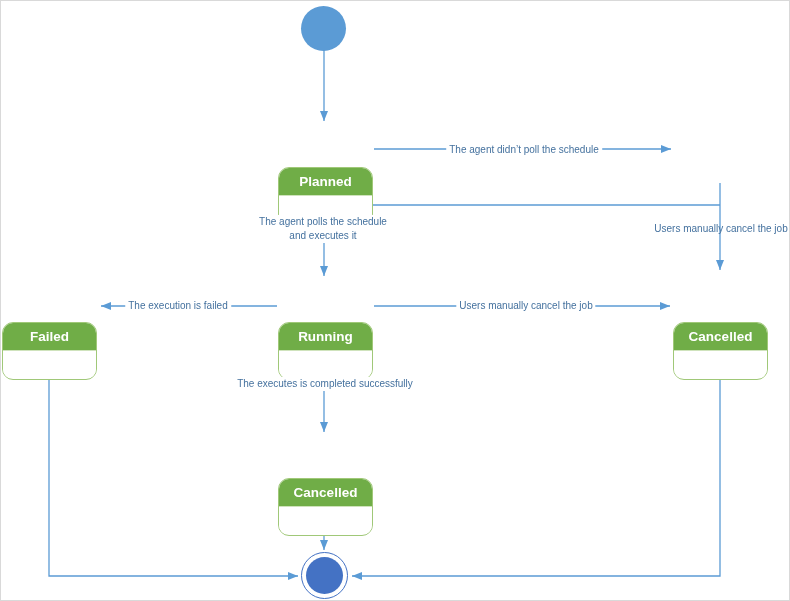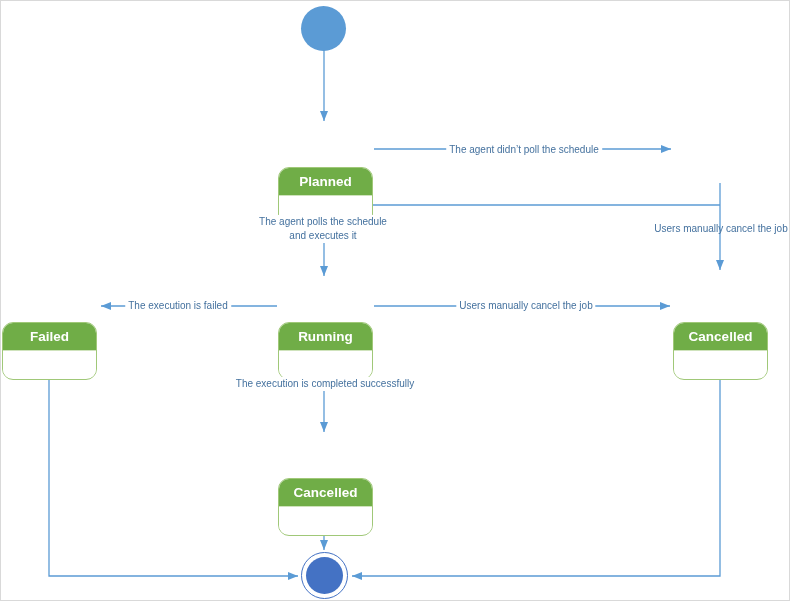--- a/index.html
+++ b/index.html
@@ -121,19 +121,19 @@
     <div>The agent polls the schedule</div>
     <div>and executes it</div>
   </div>
 
   <div class="edge-label see-through" style="left:720px;top:228px">Users manually cancel the job</div>
 
   <div class="edge-label" style="left:177px;top:305px">The execution is failed</div>
 
   <div class="edge-label" style="left:525px;top:305px">Users manually cancel the job</div>
 
-  <div class="edge-label" style="left:324px;top:383px">The execution is completed successfully</div>
+  <div class="edge-label" style="left:324px;top:383px">The executes is completed successfully</div>
 
   <div class="end-node">
     <div class="end-node-inner"></div>
   </div>
 
 </div>
 
 </body></html>

